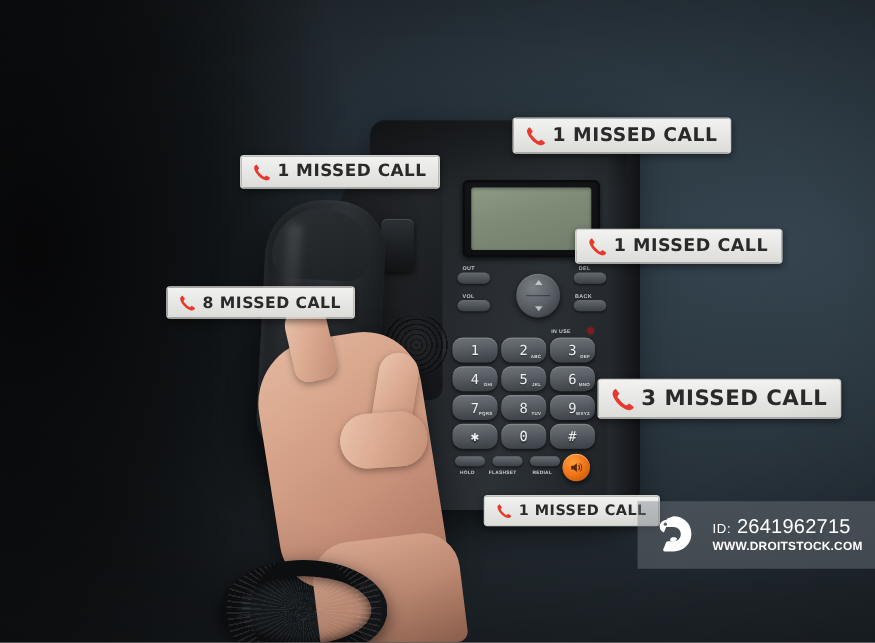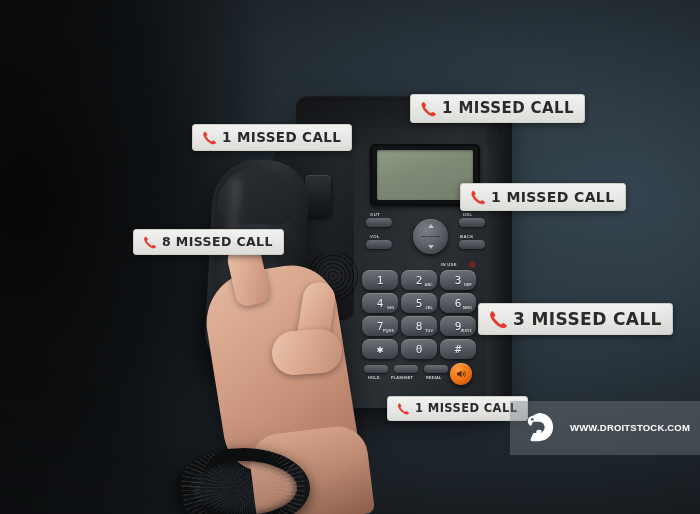--- a/index.html
+++ b/index.html
@@ -457,17 +457,21 @@
   <div class="bg-vignette"></div>
 
   <div class="watermark">
     <svg class="wm-logo" viewBox="0 0 64 64">
       <path d="M30 8c13 0 23 9.6 23 22.5S43 53 30 53H19c-1.6 0-2.6-1.4-2-2.9l3.4-8.3c.5-1.2 1.6-1.9 2.9-1.9H30c5.4 0 9.4-3.8 9.4-9s-4-9-9.4-9h-9.6c-1.6 0-2.7-1.6-2-3l3-6.7c.5-1.1 1.6-1.8 2.8-1.8z" fill="#ffffff"></path>
       <path d="M22 12.5c-5.3 0-9.6 3.8-9.6 8.6 0 3.6 2.2 6.3 5.4 7.6l2.6-6.1c.6-1.3.2-2.3-.6-2.9-.8-.6-1-1.6-.4-2.4z" fill="#ffffff"></path>
       <circle cx="19.6" cy="18.2" r="2.1" fill="#555f67"></circle>
       <path d="M27.5 35.5c2.8-1.2 5.6-.6 7.3 1.2-1.2 2.6-3.8 4.2-6.6 3.9-1.4-.2-2.3-1-2.4-2.3-.1-1.2.5-2.2 1.7-2.8z" fill="#ffffff"></path>
     </svg>
     <div class="wm-text">
+      <div class="wm-id">
+        <span class="idlab">ID:</span>
+        <span>2641962715</span>
+      </div>
       <div class="wm-url">WWW.DROITSTOCK.COM</div>
     </div>
   </div>
 
 </div>
 
 </body></html>

